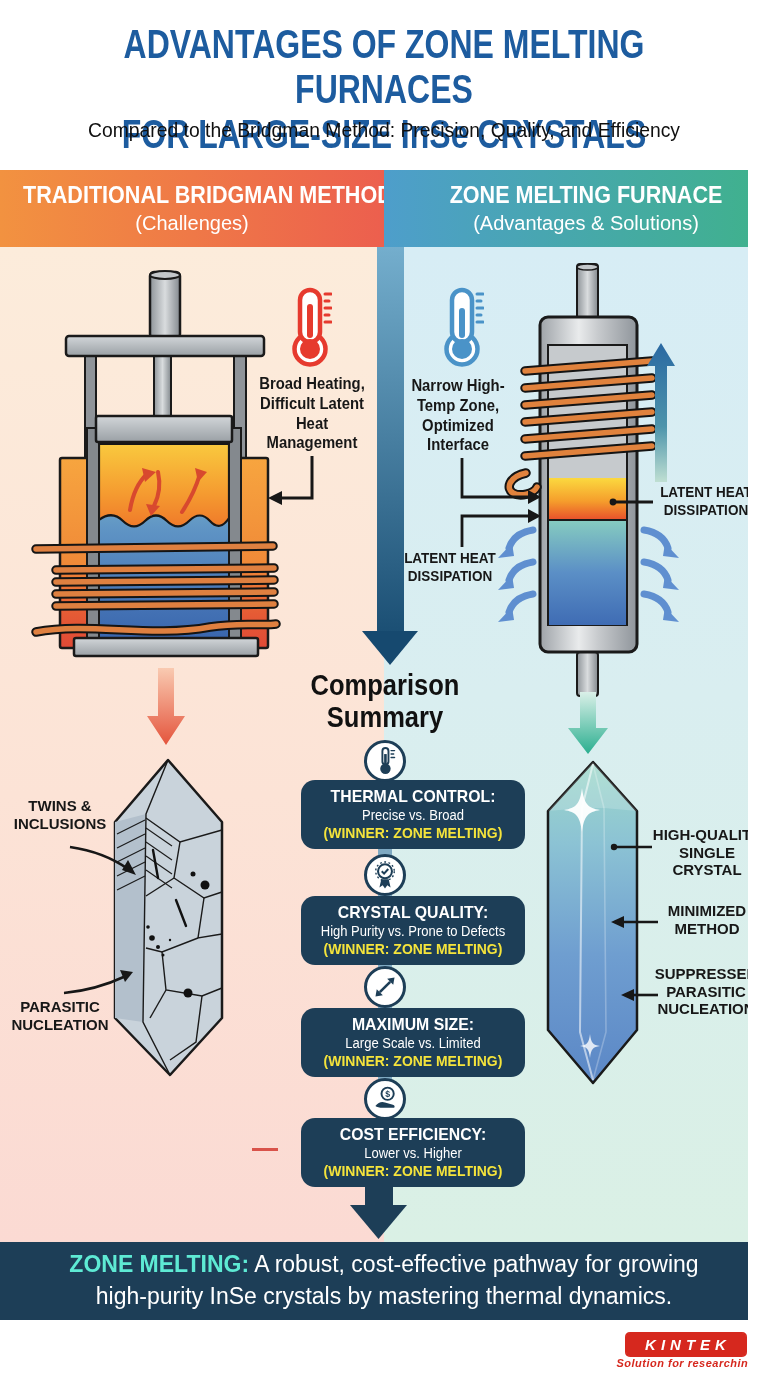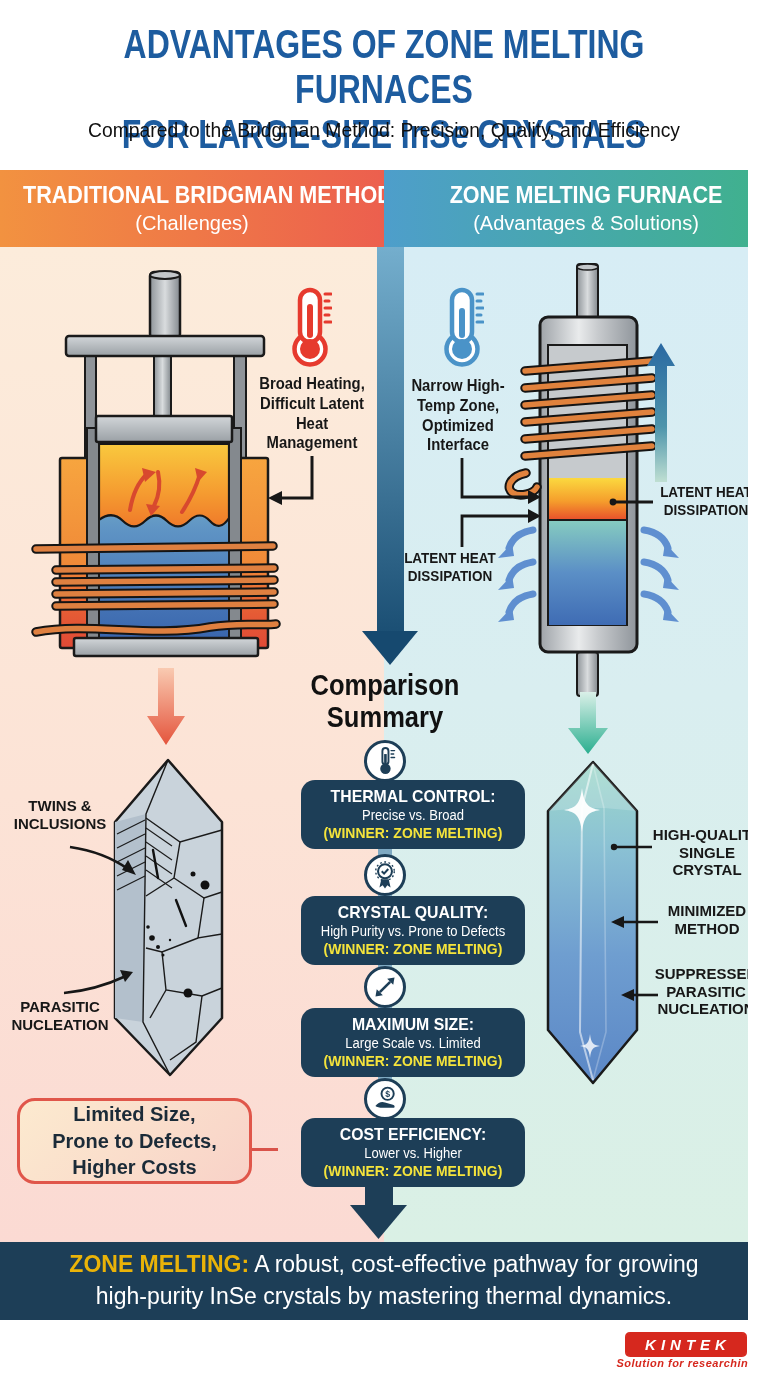--- a/index.html
+++ b/index.html
@@ -57,21 +57,21 @@
   .rl1{font-size:17.5px;font-weight:bold;}
   .rl2{font-size:17px;}
   .rl3{font-size:17px;font-weight:bold;margin-top:6px;}
   .rl4{font-size:17px;font-weight:bold;margin-top:6px;}
   .conn{position:absolute;height:3px;top:1148px;}
 
   
   .banner{left:0;top:1242px;width:768px;height:78px;background:#1d3e57;color:#fff;
     display:flex;align-items:center;justify-content:center;}
   .banner .in{width:676px;text-align:center;font-size:23px;line-height:1.38;}
-  .banner .hl{color:#eab308;font-weight:bold;}
+  .banner .hl{color:#5eead4;font-weight:bold;}
   .logo-box{left:625px;top:1332px;width:122px;height:25px;background:#d6281e;border-radius:5px;
     color:#fff;font-style:italic;font-weight:bold;font-size:15px;letter-spacing:5px;
     text-align:center;line-height:25px;box-shadow:inset 0 0 0 1.5px #d6281e,0 0 0 1px #fff inset;
     padding-left:4px;box-sizing:border-box;}
   .logo-tag{left:616px;top:1357px;width:140px;color:#d6281e;font-style:italic;font-weight:bold;
     font-size:11px;text-align:center;letter-spacing:.5px;}
 </style>
 </head>
 <body>
 
@@ -474,23 +474,20 @@
   <div class="abs lbl f15 pre" style="left:646px;top:826px;width:122px">HIGH-QUALITY
 SINGLE CRYSTAL</div>
   <div class="abs lbl f15 pre" style="left:652px;top:902px;width:110px">MINIMIZED
 METHOD</div>
   <div class="abs lbl f15 pre" style="left:648px;top:965px;width:116px">SUPPRESSED
 PARASITIC
 NUCLEATION</div>
 
   <div class="abs conn" style="left:252px;width:26px;background:#d9534a"></div>
   <div class="abs conn" style="left:497px;width:20px;background:#35a188"></div>
-  <div class="rbox rbox-left pre">Limited Size,
-Prone to Defects,
-Higher Costs</div>
 
   <div class="abs banner">
     <div class="in">
       <span class="hl">ZONE MELTING:</span>
       <span>A robust, cost-effective pathway for growing high-purity InSe crystals by mastering thermal dynamics.</span>
     </div>
   </div>
 
   <div class="abs logo-box">KINTEK</div>
   <div class="abs logo-tag">Solution for researching</div>

